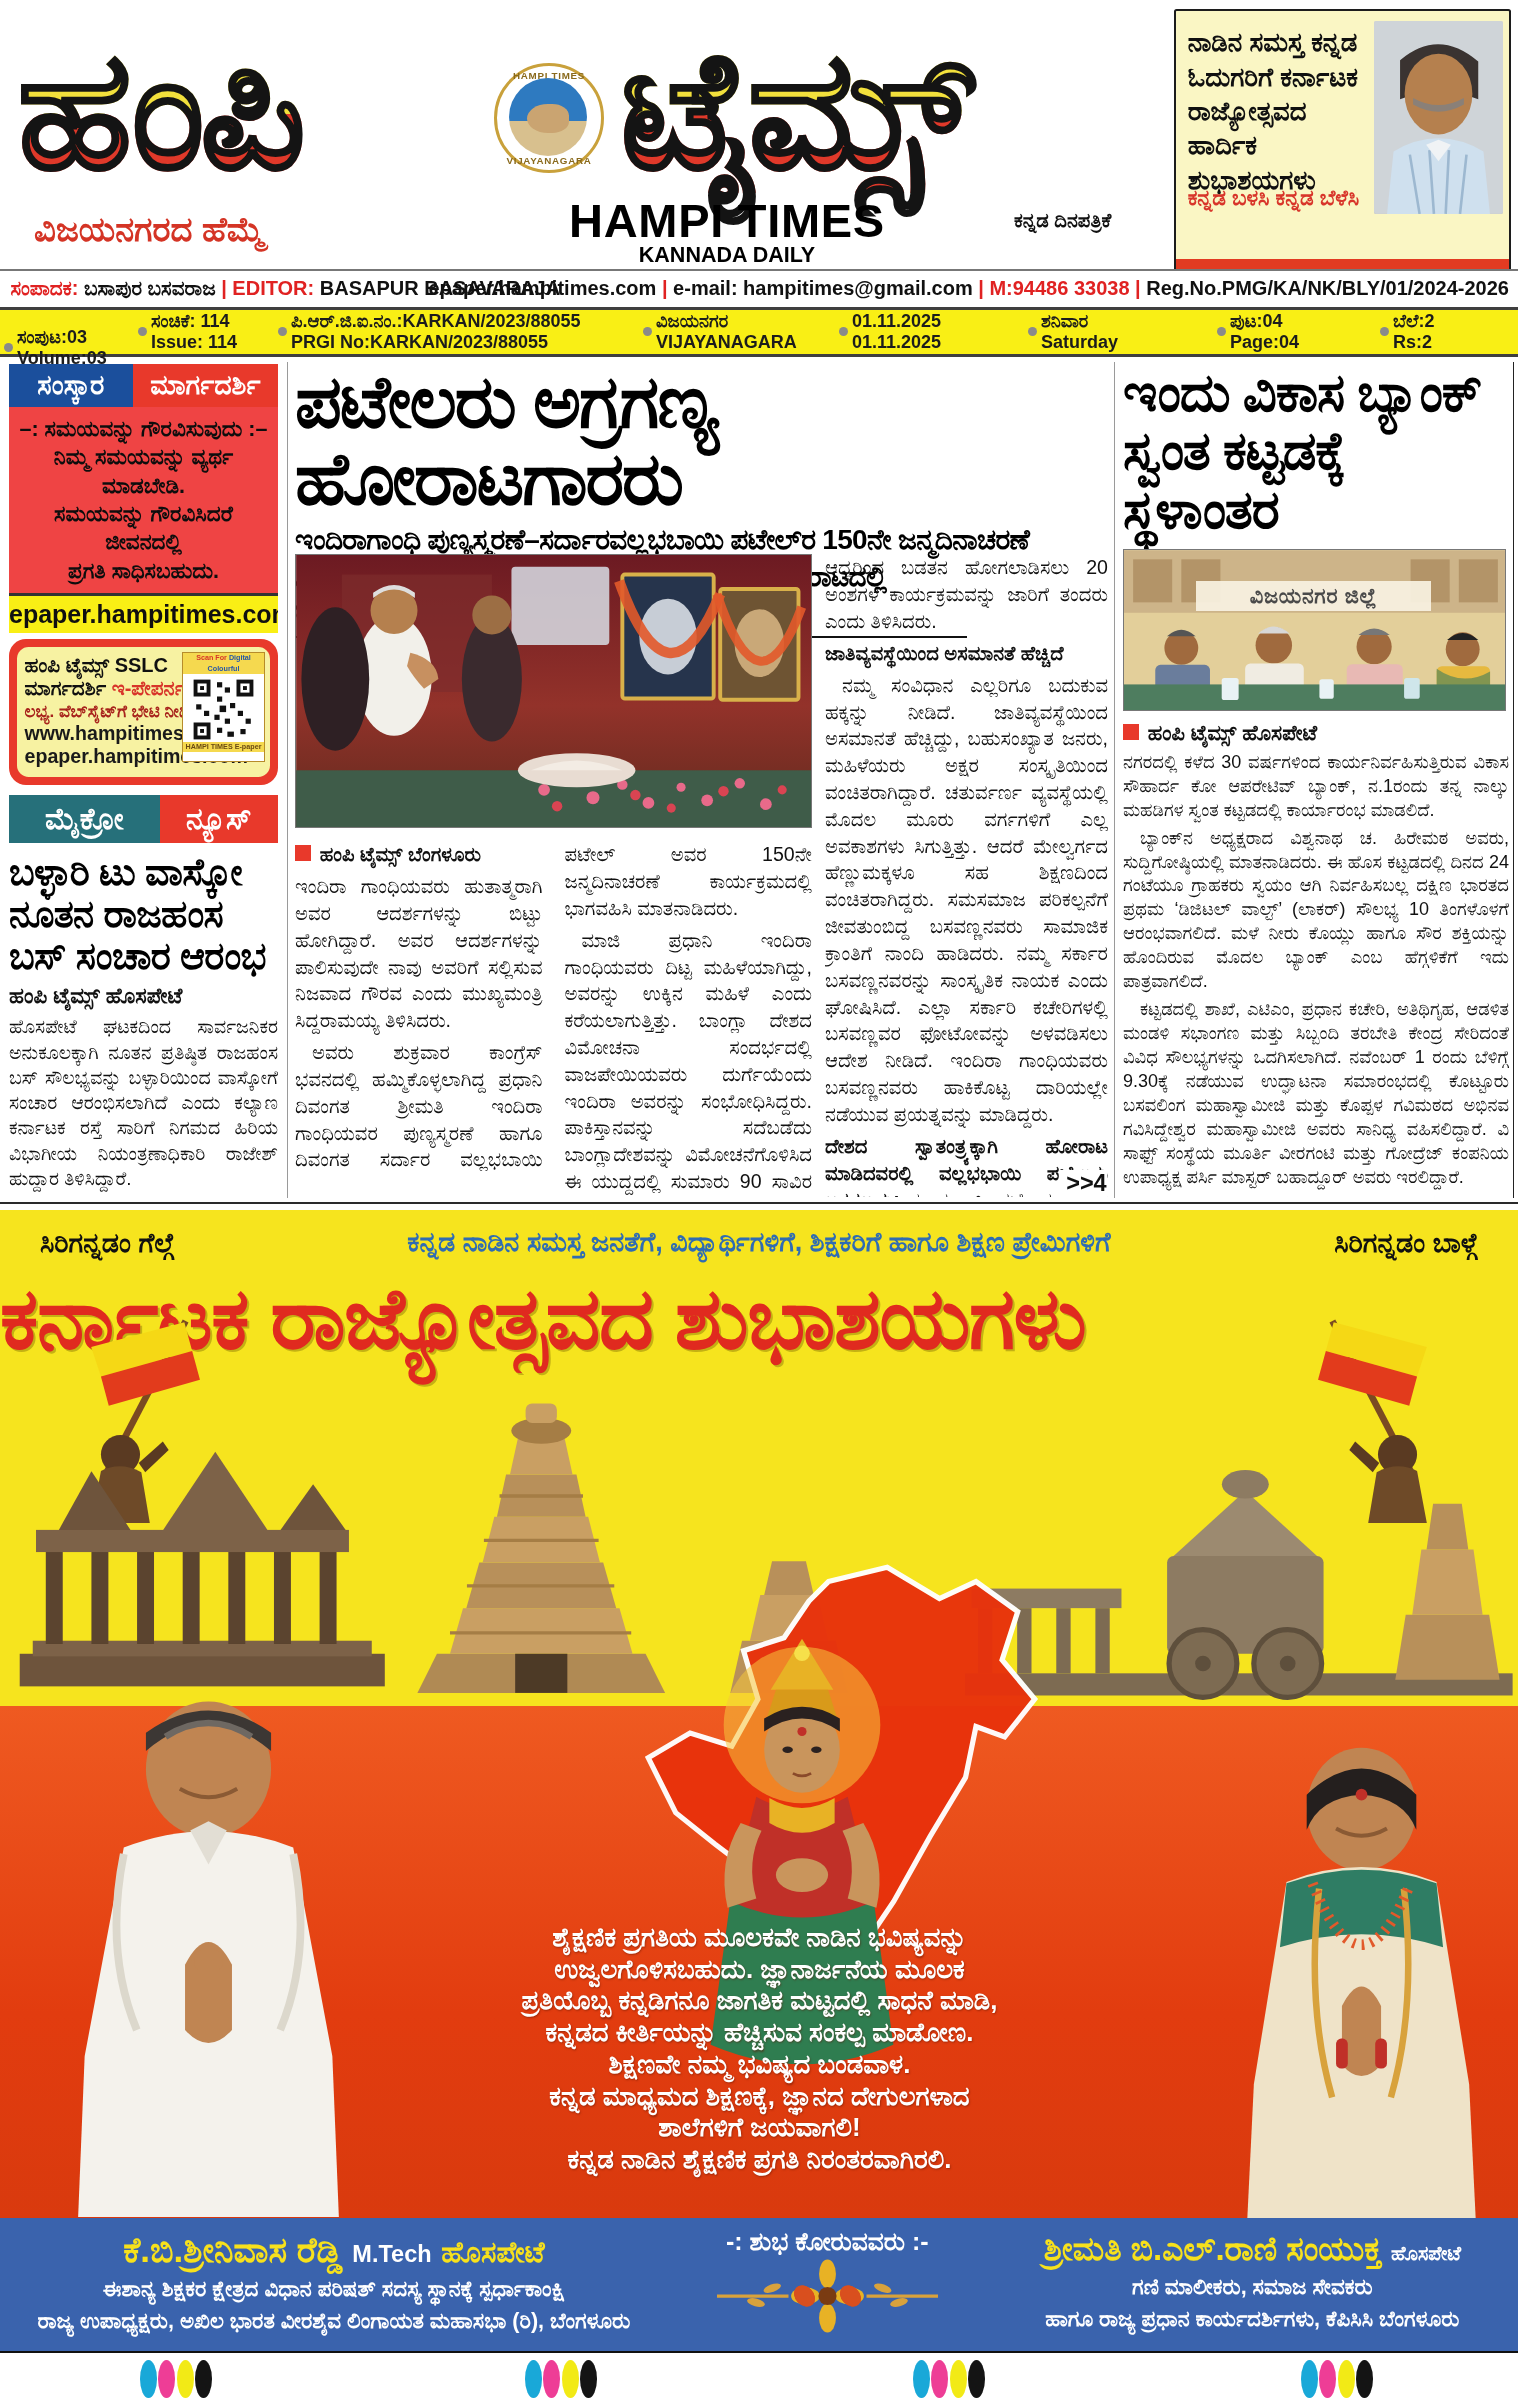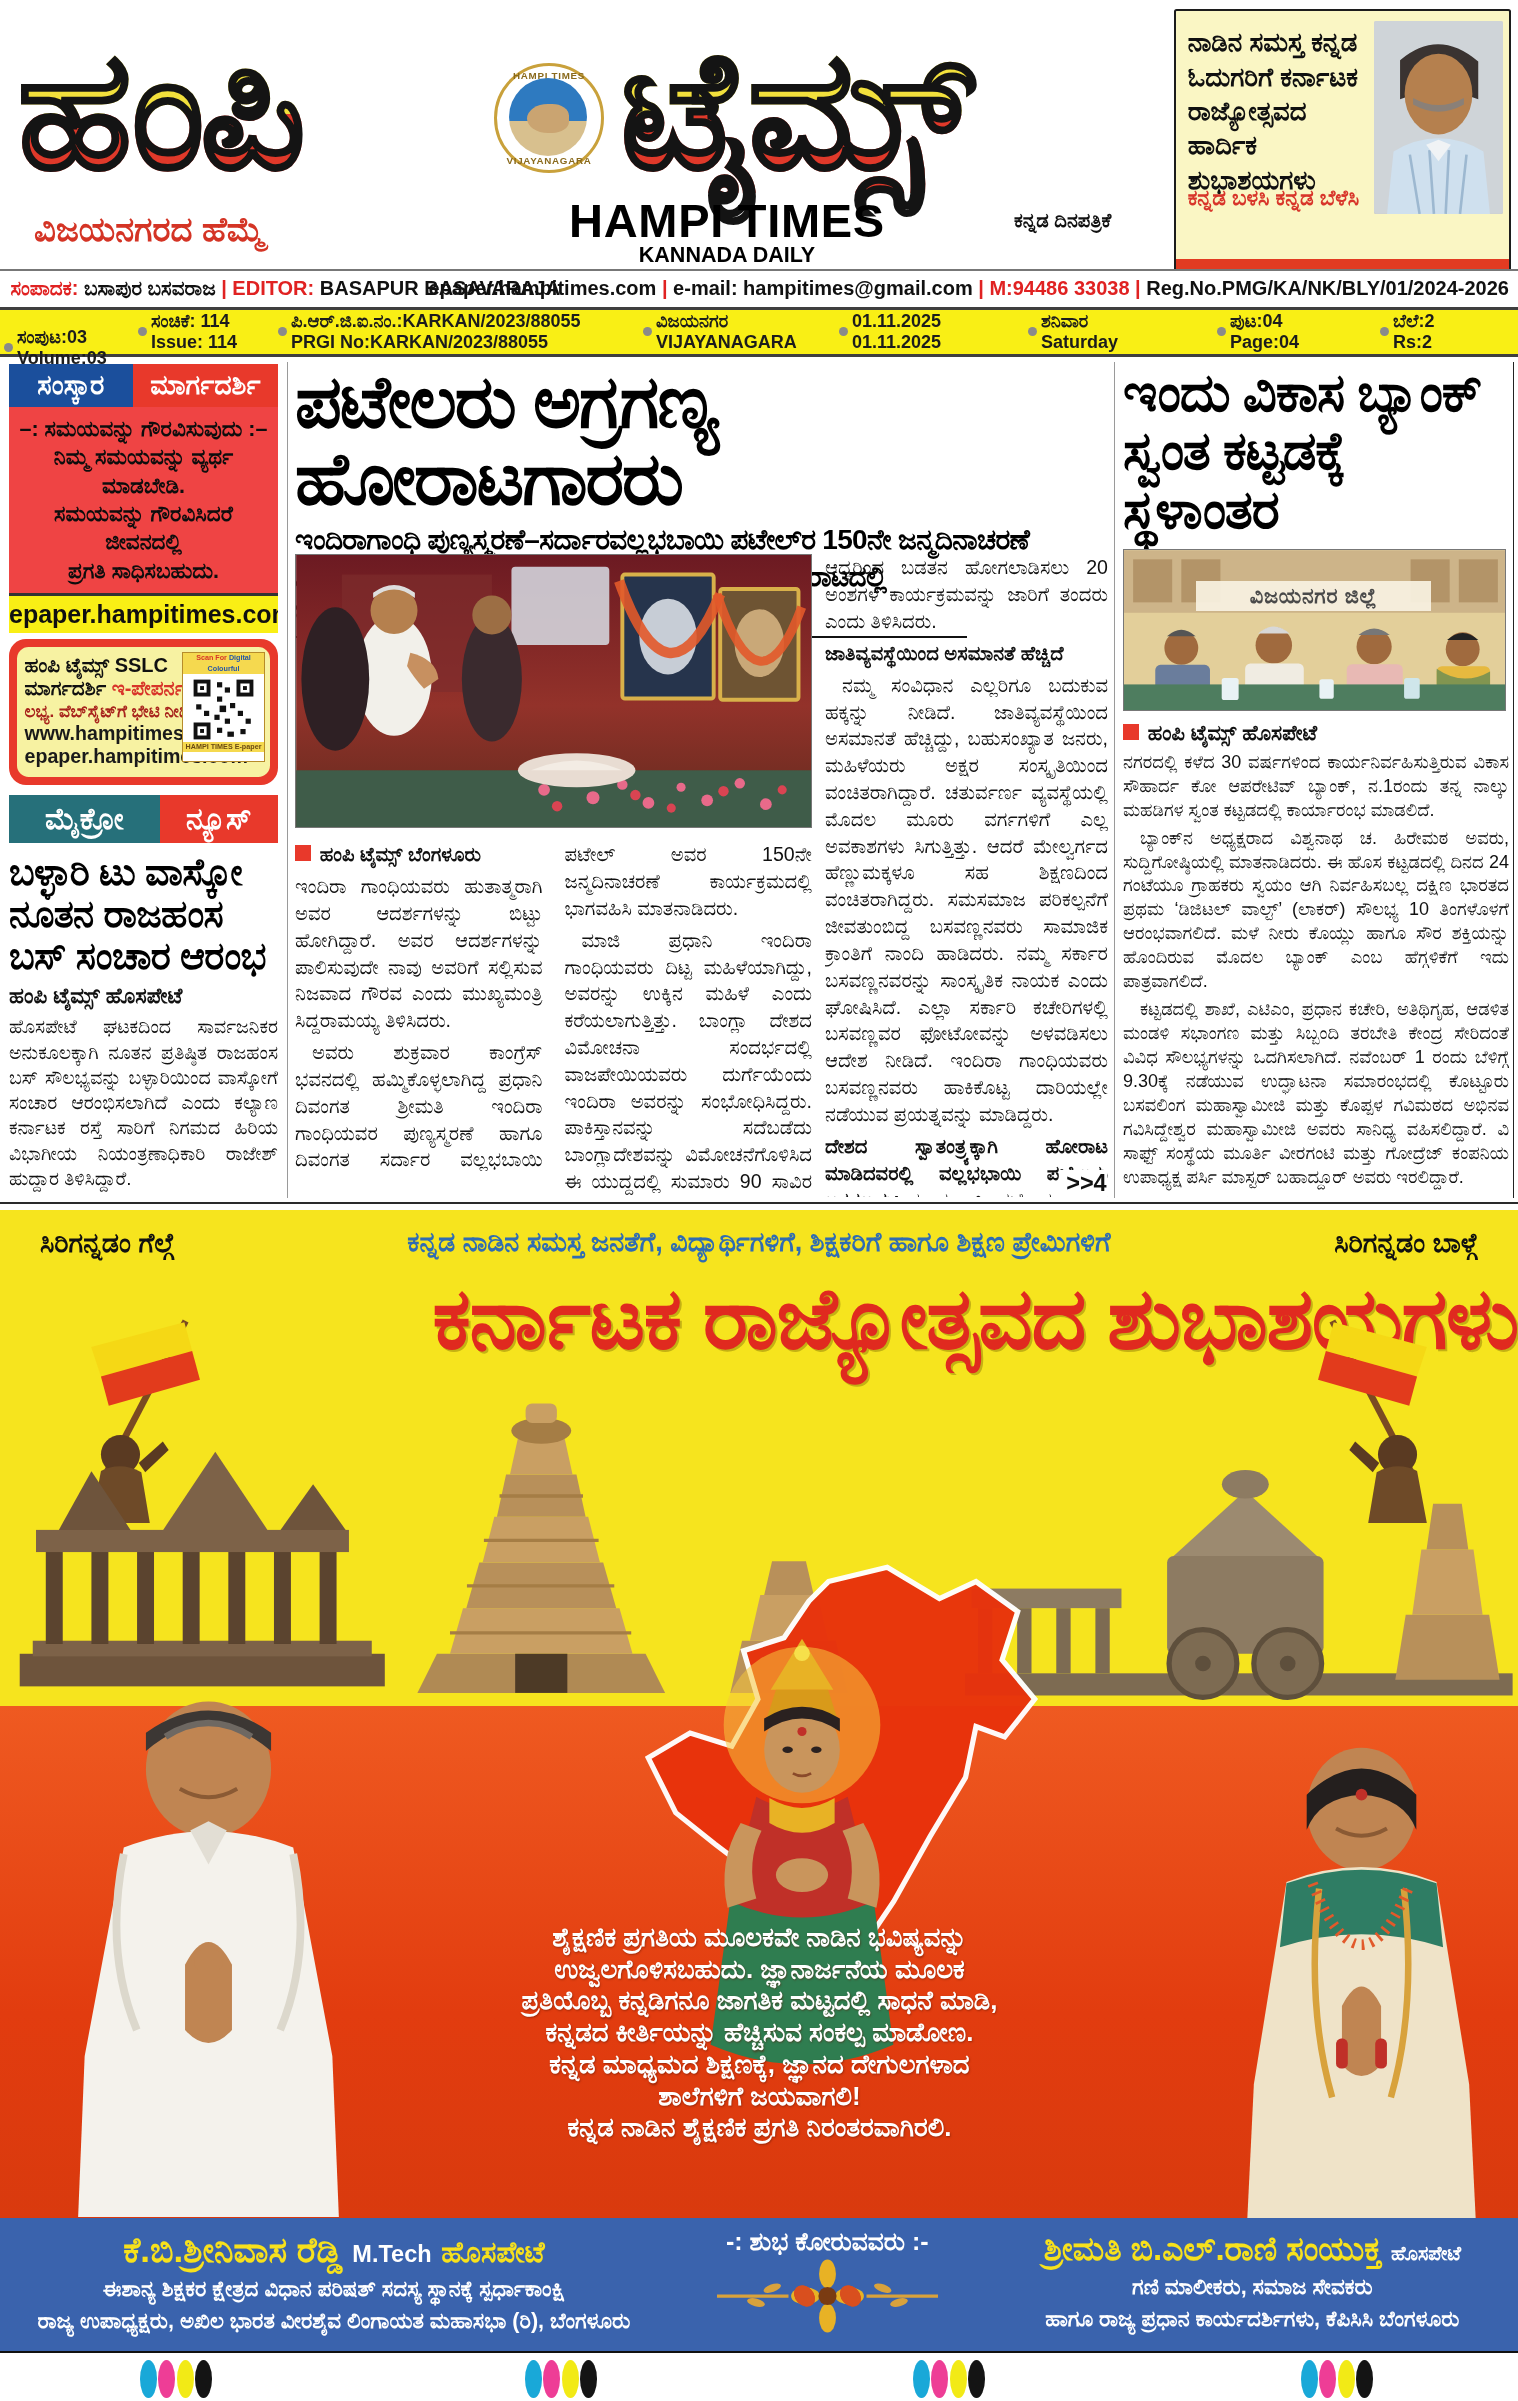--- a/index.html
+++ b/index.html
@@ -99,22 +99,22 @@
   .ra-photo{position:relative;margin-top:10.4px;width:383px;height:162px;border:1.3px solid #777;overflow:hidden;}
   .ra-banner{position:absolute;left:72px;top:31px;width:235px;height:30px;background:rgba(248,242,226,.92);
       text-align:center;font-size:21px;font-weight:900;color:#4a4a4a;line-height:30px;letter-spacing:0.7px;}
   .ra .byline{margin-top:7.8px;font-size:21px;}
   .ra p{margin:3.9px 0 0;font-size:18px;line-height:1.33;text-align:justify;}
   
   .ad{position:absolute;left:0;top:1210px;width:1518px;height:1143px;background:#f6e41e;overflow:hidden;border-bottom:2.6px solid #111;}
   .ad-corner{position:absolute;top:18px;font-size:27px;font-weight:900;color:#101010;}
   .acl{left:40px;} .acr{right:40px;}
   .ad-topline{position:absolute;left:0;top:17px;width:100%;text-align:center;font-size:27px;font-weight:900;color:#2f6cb3;}
-  .ad-head{position:absolute;left:0;top:60px;width:100%;text-align:right;font-size:85px;font-weight:900;
-      color:#e02a1f;letter-spacing:-1.3px;text-shadow:2px 2px 0 #c4b113;padding-left:16px;}
+  .ad-head{position:absolute;left:0;top:60px;width:100%;text-align:left;font-size:85px;font-weight:900;
+      color:#e02a1f;letter-spacing:-1.3px;text-shadow:2px 2px 0 #c4b113;}
   .flag{position:absolute;top:98px;width:196px;height:215px;}
   .fl{left:29px;} .fr{right:29px;transform:scaleX(-1);}
   .temples{position:absolute;left:0;top:183px;width:1518px;height:339px;}
   .map{position:absolute;left:613px;top:352px;width:457px;height:470px;}
   .goddess{position:absolute;left:678px;top:417px;width:248px;height:444px;}
   .orange{position:absolute;left:0;top:496px;width:1518px;height:512px;background:linear-gradient(180deg,#ef5a21,#e23c0f 60%,#d93a0e);}
   .quote{position:absolute;left:368px;top:712px;width:783px;text-align:center;color:#fff;
       font-size:26px;font-weight:800;line-height:1.22;text-shadow:0.7px 1.3px 2px rgba(90,20,0,.5);}
   .person{position:absolute;}
   .pl{left:26px;top:481px;width:365px;height:526px;}
@@ -553,20 +553,21 @@
         <path d="M284 300 Q320 360 304 430 L260 416 Q276 360 252 312 Z" fill="#c9955c"></path>
         <ellipse cx="190" cy="380" rx="40" ry="26" fill="#c9955c"></ellipse>
       </svg>
     </div>
 
     <div class="quote" data-name="ad-message-text">
       <div data-name="quote-line">ಶೈಕ್ಷಣಿಕ ಪ್ರಗತಿಯ ಮೂಲಕವೇ ನಾಡಿನ ಭವಿಷ್ಯವನ್ನು</div>
       <div data-name="quote-line">ಉಜ್ವಲಗೊಳಿಸಬಹುದು. ಜ್ಞಾನಾರ್ಜನೆಯ ಮೂಲಕ</div>
       <div data-name="quote-line">ಪ್ರತಿಯೊಬ್ಬ ಕನ್ನಡಿಗನೂ ಜಾಗತಿಕ ಮಟ್ಟದಲ್ಲಿ ಸಾಧನೆ ಮಾಡಿ,</div>
       <div data-name="quote-line">ಕನ್ನಡದ ಕೀರ್ತಿಯನ್ನು ಹೆಚ್ಚಿಸುವ ಸಂಕಲ್ಪ ಮಾಡೋಣ.</div>
+      <div data-name="quote-line">ಶಿಕ್ಷಣವೇ ನಮ್ಮ ಭವಿಷ್ಯದ ಬಂಡವಾಳ.</div>
       <div data-name="quote-line">ಕನ್ನಡ ಮಾಧ್ಯಮದ ಶಿಕ್ಷಣಕ್ಕೆ, ಜ್ಞಾನದ ದೇಗುಲಗಳಾದ</div>
       <div data-name="quote-line">ಶಾಲೆಗಳಿಗೆ ಜಯವಾಗಲಿ!</div>
       <div data-name="quote-line">ಕನ್ನಡ ನಾಡಿನ ಶೈಕ್ಷಣಿಕ ಪ್ರಗತಿ ನಿರಂತರವಾಗಿರಲಿ.</div>
     </div>
 
     <div class="person pl" data-name="advertiser-photo-left">
       <svg width="365" height="526" viewBox="0 0 560 807">
         <ellipse cx="280" cy="120" rx="96" ry="104" fill="#c08552"></ellipse>
         <path d="M184 92 Q280 10 376 92 L376 64 Q280 -4 184 64 Z" fill="#3c3734"></path>
         <path d="M214 70 Q280 28 346 70" stroke="#6e6862" stroke-width="10" fill="none"></path>

